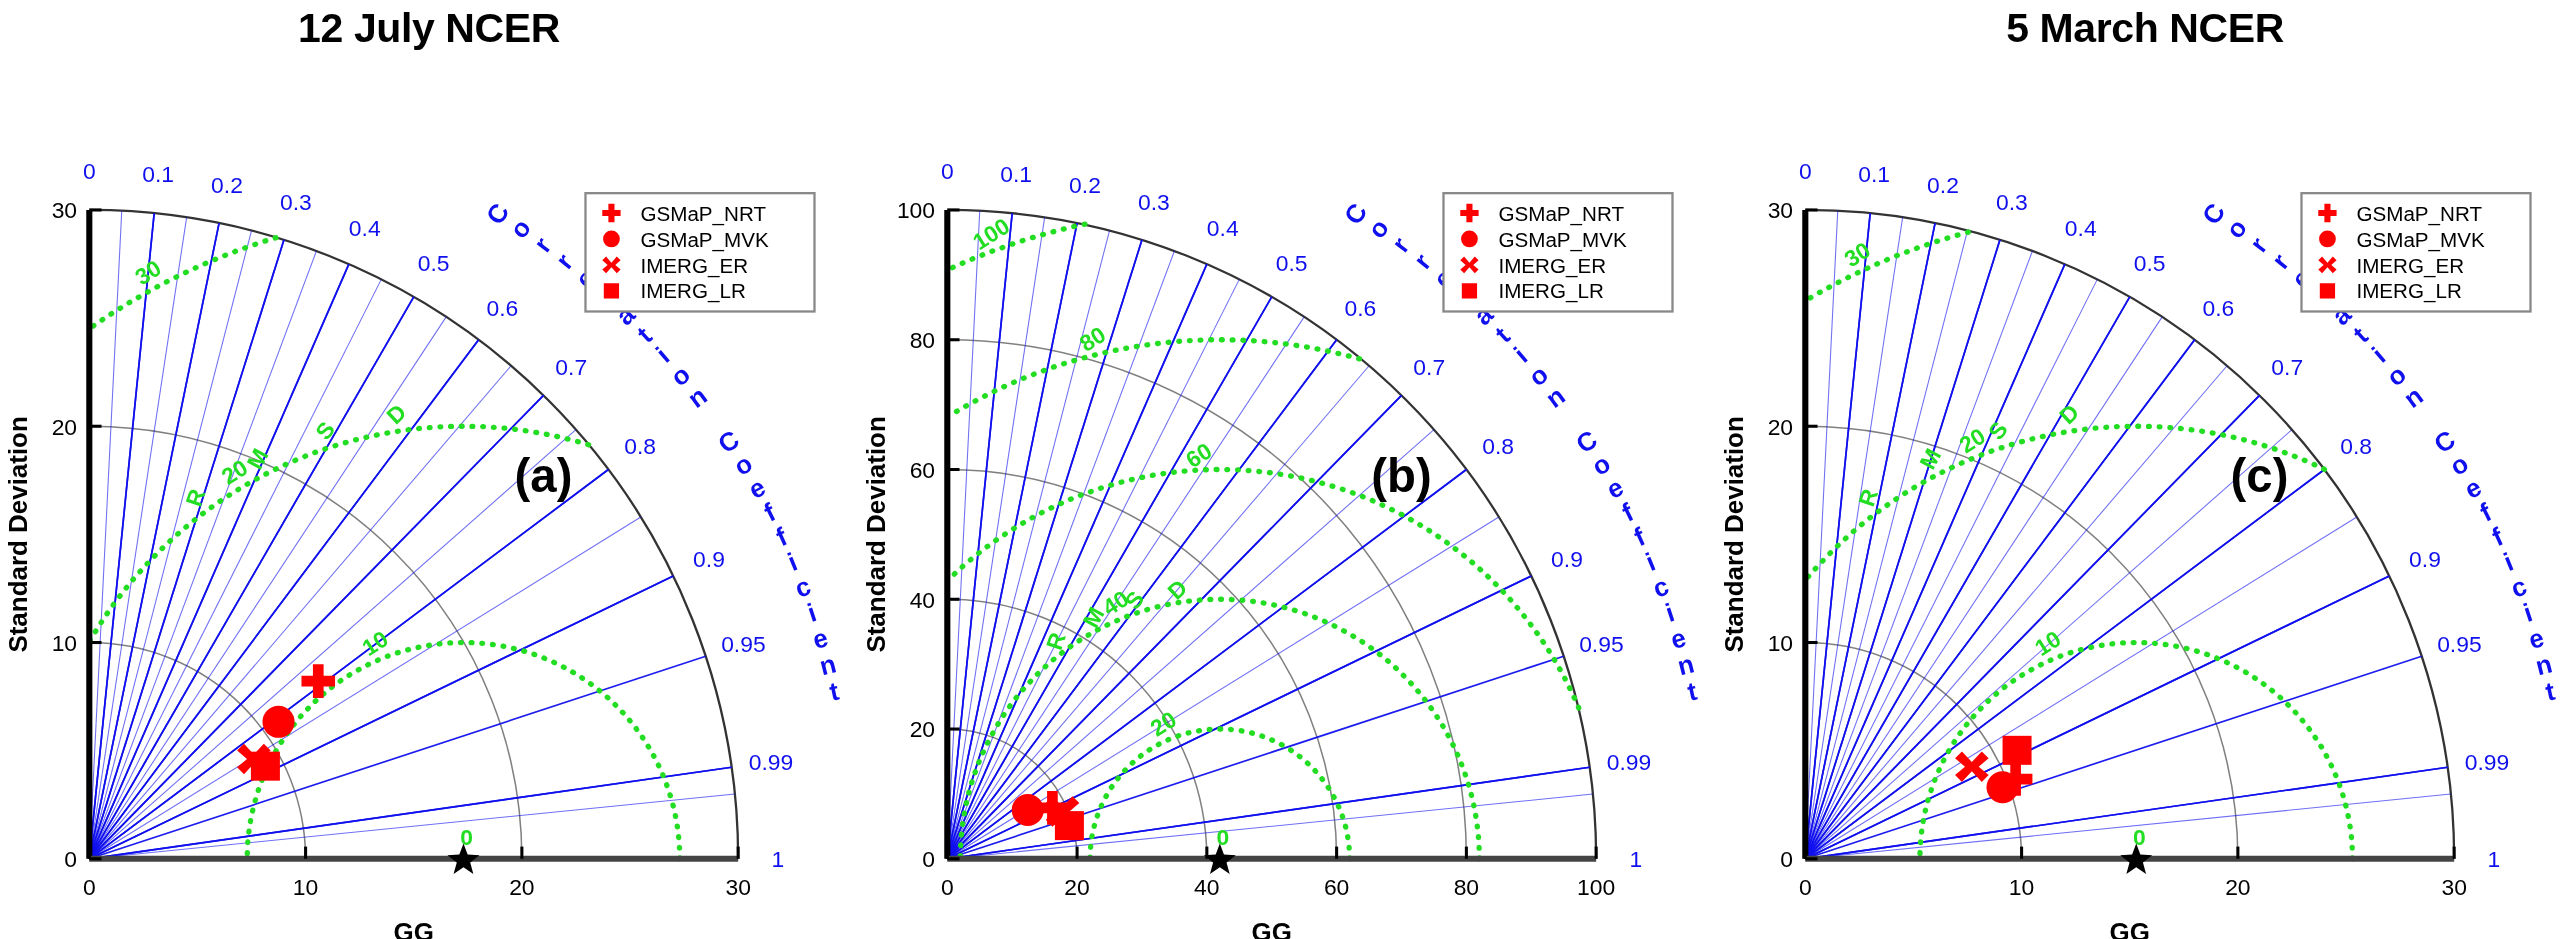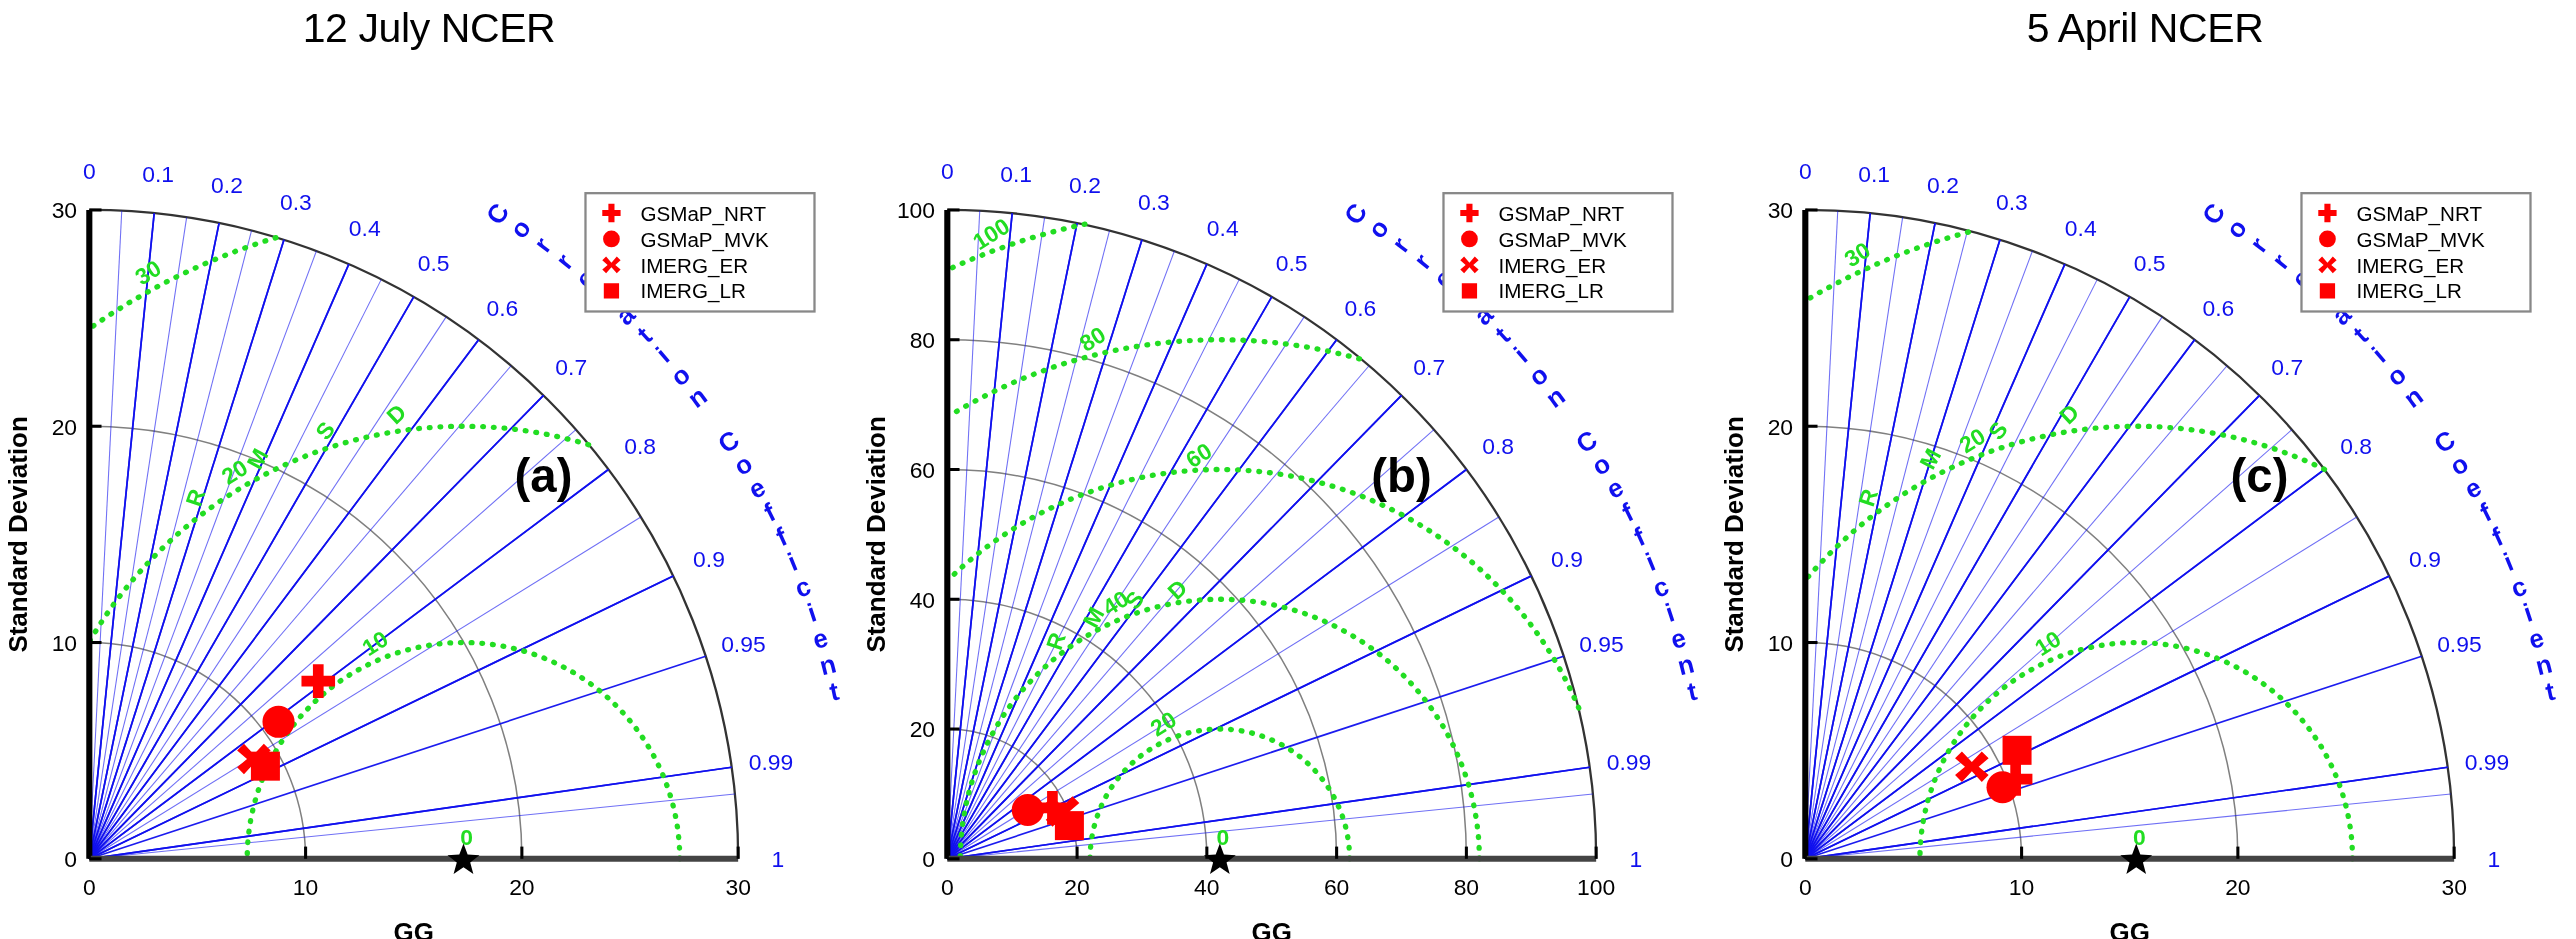--- a/index.html
+++ b/index.html
@@ -1,21 +1,21 @@
 <!DOCTYPE html>
 <html style="font-size:12.2px"><head>
 <meta charset="utf-8">
 <style>
   html,body{margin:0;padding:0;background:#ffffff;}
   body{width:2576px;height:939px;font-family:"Liberation Sans",sans-serif;overflow:hidden;}
   .figure{display:flex;width:2576px;height:939px;}
   .panel{position:relative;width:858px;height:939px;}
   .panel-title{
     position:absolute;top:4.6px;left:0;width:100%;
-    text-align:center;font-size:41px;font-weight:normal;color:#000;
+    text-align:center;font-size:41px;font-weight:bold;color:#000;
     letter-spacing:-0.4px;
   }
   .panel svg{position:absolute;left:0;top:0;}
   text{font-family:"Liberation Sans",sans-serif;}
   .tick-lbl{font-size:30px;fill:#000;}
   .corr-lbl{font-size:30px;fill:#1010ee;}
   .ax-title{font-size:34px;font-weight:bold;fill:#000;}
   .rms-lbl{font-size:30px;fill:#22dd22;font-weight:bold;}
   .panel-tag{font-size:62px;font-weight:bold;fill:#000;}
   .curve-char{font-size:34px;font-weight:bold;fill:#1010ee;}
@@ -284,21 +284,21 @@
             <text x="839" y="323" class="leg-text">GSMaP_MVK</text>
             <path d="M 801 344 l 7 -8 l 5 5 l -7 6 l 7 6 l -5 5 l -7 -8 l -7 8 l -5 -5 l 7 -6 l -7 -6 l 5 -5 Z" fill="#ff0000"></path>
             <text x="839" y="357" class="leg-text">IMERG_ER</text>
             <rect x="791" y="371" width="20" height="20" fill="#ff0000"></rect>
             <text x="839" y="391" class="leg-text">IMERG_LR</text>
           </g>
         </g>
       </svg>
   </div>
   <div class="panel">
-    <div class="panel-title">5 April NCER</div>
+    <div class="panel-title">5 March NCER</div>
     <svg id="svg2" width="858" height="939" viewBox="0 0 1124 1230">
         <g>
           <path d="M 117 275 A 850 850 0 0 1 967 1125" fill="none" stroke="#333333" stroke-width="3"></path>
           <path d="M 117 841.6666666666667 A 283.3333333333333 283.3333333333333 0 0 1 400.3333333333333 1125" fill="none" stroke="#808080" stroke-width="2"></path>
           <path d="M 117 558.3333333333334 A 566.6666666666666 566.6666666666666 0 0 1 683.6666666666666 1125" fill="none" stroke="#808080" stroke-width="2"></path>
           <line x1="117" y1="1125" x2="117.00000000000006" y2="275" stroke="#1010ee" stroke-width="2.2" opacity="0.95"></line>
           <line x1="117" y1="1125" x2="159.49999999999991" y2="276.06316489387734" stroke="#1010ee" stroke-width="1.4" opacity="0.6"></line>
           <line x1="117" y1="1125" x2="202" y2="279.260678459373" stroke="#1010ee" stroke-width="2.2" opacity="0.95"></line>
           <line x1="117" y1="1125" x2="244.49999999999997" y2="284.6169028353795" stroke="#1010ee" stroke-width="1.4" opacity="0.6"></line>
           <line x1="117" y1="1125" x2="286.99999999999994" y2="292.1734874537194" stroke="#1010ee" stroke-width="2.2" opacity="0.95"></line>

